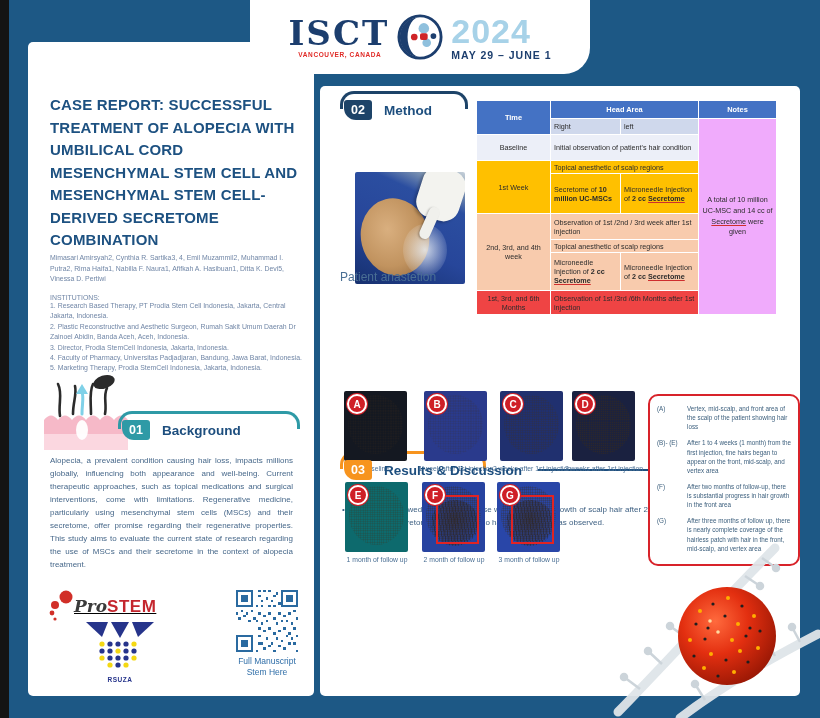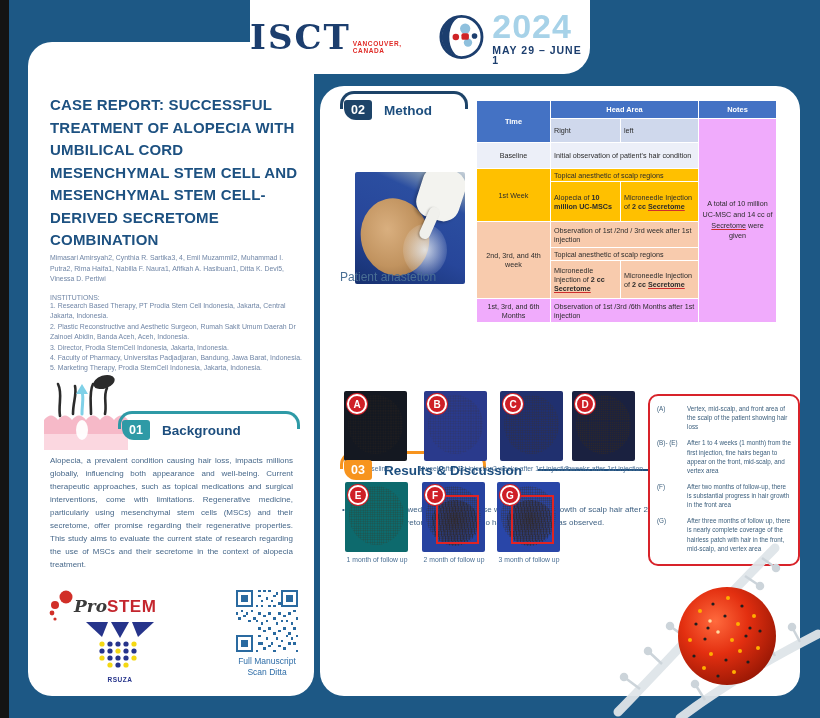--- a/index.html
+++ b/index.html
@@ -11,29 +11,29 @@
   }
   .black-strip{position:absolute;left:0;top:0;width:9px;height:718px;background:#141414;}
 
   
   .banner{
     position:absolute;left:250px;top:0;width:340px;height:74px;
     background:#ffffff;border-radius:0 0 26px 26px;
     display:flex;align-items:center;justify-content:center;gap:8px;
     z-index:4;
   }
-  .isct-block{display:flex;flex-direction:row;align-items:flex-end;line-height:1;}
+  .isct-block{display:flex;flex-direction:column;align-items:center;line-height:1;}
   .isct-word{font-family:"DejaVu Serif",serif;font-weight:700;font-size:34px;color:#1c3e6e;letter-spacing:2px;}
   .isct-loc{font-size:6.5px;font-weight:700;color:#e02b27;letter-spacing:.6px;margin-top:2px;margin-left:2px;}
   .year-block{display:flex;flex-direction:column;align-items:flex-start;line-height:1;}
   .year-text{font-size:34px;font-weight:800;color:#a7d2e8;letter-spacing:1px;}
   .dates-text{font-size:10.5px;font-weight:800;color:#1c3e6e;letter-spacing:1px;margin-top:2px;}
 
   
-  .panel{position:absolute;background:#fff;border-radius:24px;}
+  .panel{position:absolute;background:#fff;border-radius:5px;}
   #left-panel{left:28px;top:42px;width:286px;height:654px;z-index:2;}
   #right-panel{left:320px;top:86px;width:480px;height:610px;z-index:2;}
 
   .abs{position:absolute;}
 
   
   .sec-head{display:flex;align-items:center;position:relative;}
   .sec-roof{
     position:absolute;left:-4px;top:-9px;height:15px;width:var(--rw,130px);
     border:3px solid var(--c);border-bottom:none;
@@ -50,21 +50,21 @@
   .poster-title{
     font-size:15px;font-weight:800;color:#1d5181;line-height:1.5;letter-spacing:.2px;
   }
   .authors{font-size:6.9px;color:#7086a6;line-height:1.55;}
   .inst-label{font-size:6.9px;color:#7086a6;margin-top:9px;}
   .inst-item{font-size:6.9px;color:#7086a6;line-height:1.5;}
   .bg-text{font-size:8px;color:#47688a;line-height:1.63;text-align:justify;}
 
   
   .prostem{display:flex;align-items:flex-start;}
-  .prostem-text{font-size:17px;line-height:1;}
+  .prostem-text{font-size:17px;line-height:1;text-decoration:underline;}
   .prostem-pro{font-family:"DejaVu Serif",serif;font-style:italic;font-weight:700;color:#3a3a3a;}
   .prostem-stem{font-weight:800;color:#c4262e;letter-spacing:.5px;}
   .rsuza-label{font-size:6.5px;font-weight:800;color:#26348b;text-align:center;letter-spacing:.5px;}
   .qr-caption{font-size:8.5px;color:#2f6ea8;text-align:center;line-height:1.35;}
 
   
   .patient-photo{
     width:110px;height:112px;border-radius:2px;position:relative;overflow:hidden;
     background:linear-gradient(205deg,#c6d0da 0%,#8fa3b5 10%,#2b4ea0 26%,#27469a 60%,#16306e 100%);
   }
@@ -88,21 +88,21 @@
   .photo-caption{font-size:12px;color:#4a6f94;}
 
   
   table.mt{border-collapse:collapse;table-layout:fixed;font-size:7.2px;color:#2b2b2b;}
   .mt th,.mt td{border:1.6px solid #fff;padding:1px 3px;vertical-align:middle;text-align:left;}
   .mt th{background:#4472c4;color:#fff;font-weight:700;font-size:7.4px;text-align:center;}
   .c-sub{background:#cfd8ec;}
   .c-base{background:#eceff8;}
   .c-gold{background:#ffc000;}
   .c-peach{background:#f8cbad;}
-  .c-orange{background:#f0abfc;}
+  .c-orange{background:#ef4444;}
   .c-notes{background:#f0abfc;text-align:center !important;line-height:1.5;}
   .t-center{text-align:center !important;}
   .mt b{font-weight:700;text-align:right;}
   .ul{text-decoration:underline;text-decoration-color:#cf2e2e;text-decoration-thickness:1px;}
 
   
   .bullet{font-size:8px;color:#3f6183;line-height:1.6;text-align:justify;position:relative;padding-left:10px;}
   .bullet::before{content:"•";position:absolute;left:0;top:0;}
 
   .ph{position:absolute;width:63px;height:70px;border-radius:2px;overflow:hidden;}
@@ -255,21 +255,21 @@
     <g fill="#2a6aa0">
       <rect x="2" y="2" width="3" height="3"></rect>
         <rect x="20" y="2" width="3" height="3"></rect>
         <rect x="2" y="20" width="3" height="3"></rect>
       <path d="M9 0h1v1h-1z M11 0h1v1h-1z M13 0h1v1h-1z M15 2h1v1h-1z M9 2h1v1h-1z M10 4h1v1h-1z M12 3h1v1h-1z M14 4h1v1h-1z M16 1h1v1h-1z M8 6h1v1h-1z M10 6h1v1h-1z M13 6h1v1h-1z M15 6h1v1h-1z M17 5h1v1h-1z M0 9h1v1h-1z M2 8h1v1h-1z M4 9h1v1h-1z M6 8h1v1h-1z M1 11h1v1h-1z M3 10h1v1h-1z M5 12h1v1h-1z M7 11h1v1h-1z M9 9h1v1h-1z M11 10h1v1h-1z M13 9h1v1h-1z M15 11h1v1h-1z M17 9h1v1h-1z M19 10h1v1h-1z M21 9h1v1h-1z M23 8h1v1h-1z M20 12h1v1h-1z M22 13h1v1h-1z M18 12h1v1h-1z M16 13h1v1h-1z M12 12h1v1h-1z M10 13h1v1h-1z M8 12h1v1h-1z M24 11h1v1h-1z M9 15h1v1h-1z M11 16h1v1h-1z M13 15h1v1h-1z M15 17h1v1h-1z M17 16h1v1h-1z M19 15h1v1h-1z M21 17h1v1h-1z M23 15h1v1h-1z M24 18h1v1h-1z M22 19h1v1h-1z M20 18h1v1h-1z M18 20h1v1h-1z M16 19h1v1h-1z M14 21h1v1h-1z M12 19h1v1h-1z M10 21h1v1h-1z M9 18h1v1h-1z M11 23h1v1h-1z M13 22h1v1h-1z M15 24h1v1h-1z M17 22h1v1h-1z M19 23h1v1h-1z M21 21h1v1h-1z M23 21h1v1h-1z M24 24h1v1h-1z M8 24h1v1h-1z M9 21h1v1h-1z"></path>
     </g>
   </svg>
 
   <div class="abs qr-caption" style="left:188px;top:614px;width:102px;">
     <div>Full Manuscript</div>
-    <div>Scan Ditta</div>
+    <div>Stem Here</div>
   </div>
 </div>
 
 <div class="panel" id="right-panel">
 
   <div class="abs sec-head" style="left:24px;top:14px;width:150px;--c:#1d4368;--rw:122px;">
     <span class="sec-roof"></span>
     <span class="sec-num">02</span>
     <span class="sec-title">Method</span>
   </div>
@@ -288,35 +288,35 @@
         <col style="width:70px">
         <col style="width:78px">
         <col style="width:78px">
       </colgroup>
     <tbody>
         <tr style="height:18px">
       <th rowspan="2">Time</th>
       <th colspan="2">Head Area</th>
       <th>Notes</th>
     </tr>
-    <tr style="height:24px">
+    <tr style="height:16px">
       <td class="c-sub">Right</td>
       <td class="c-sub">left</td>
       <td rowspan="8" class="c-notes"><span>A total of 10 million UC-MSC and 14 cc of </span><span class="ul">Secretome</span><span> were given</span></td>
     </tr>
     <tr style="height:26px">
       <td class="c-base t-center">Baseline</td>
       <td colspan="2" class="c-base">Initial observation of patient's hair condition</td>
     </tr>
     <tr style="height:13px">
       <td rowspan="2" class="c-gold t-center">1st Week</td>
       <td colspan="2" class="c-gold">Topical anesthetic of scalp regions</td>
     </tr>
     <tr style="height:40px">
-      <td class="c-gold"><span>Alopecia of </span><b>10 million UC-MSCs</b></td>
+      <td class="c-gold"><span>Secretome of </span><b>10 million UC-MSCs</b></td>
       <td class="c-gold"><span>Microneedle Injection of </span><b>2 cc</b> <b class="ul">Secretome</b></td>
     </tr>
     <tr style="height:26px">
       <td rowspan="3" class="c-peach t-center">2nd, 3rd, and 4th week</td>
       <td colspan="2" class="c-peach">Observation of 1st /2nd / 3rd week after 1st injection</td>
     </tr>
     <tr style="height:13px">
       <td colspan="2" class="c-peach">Topical anesthetic of scalp regions</td>
     </tr>
     <tr style="height:38px">

